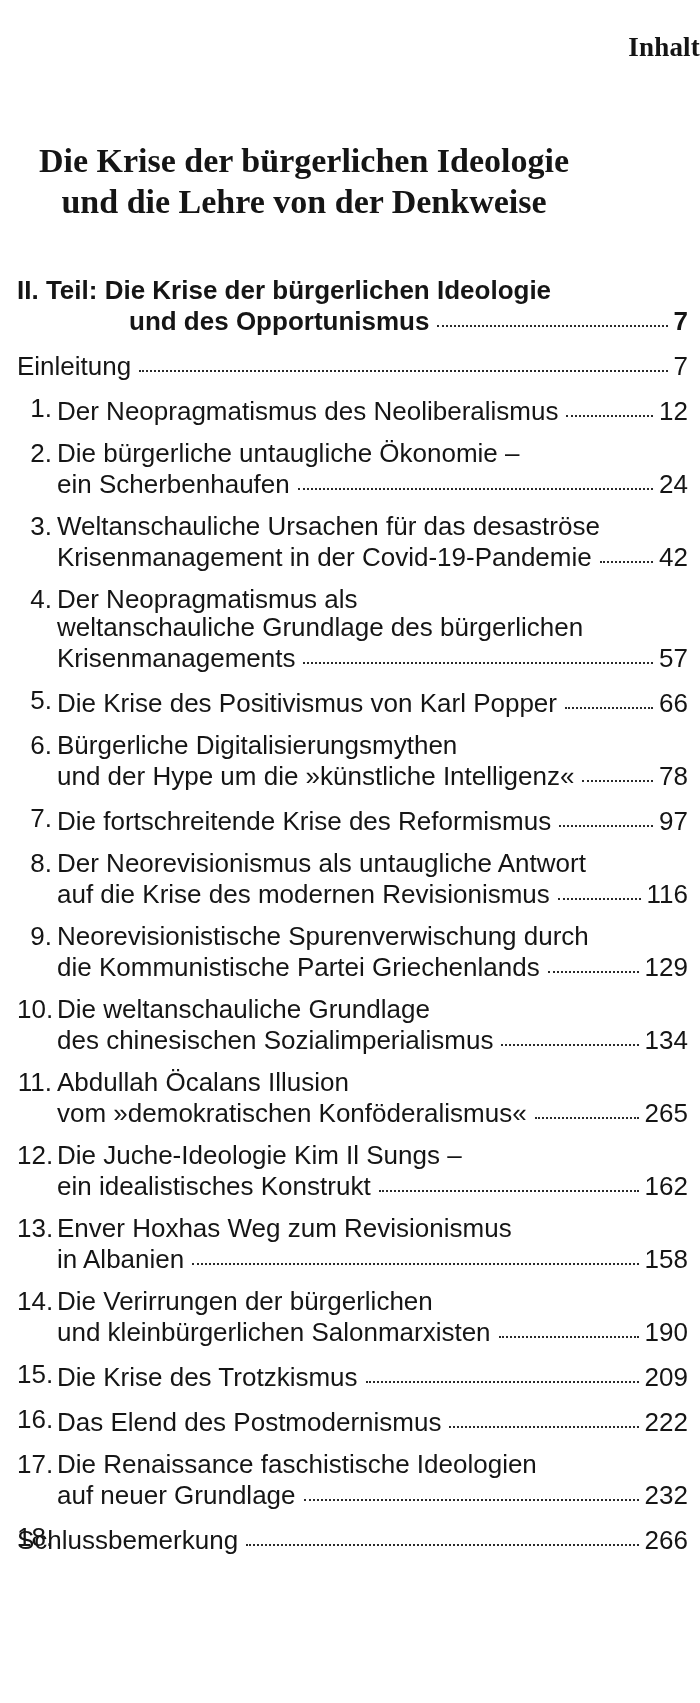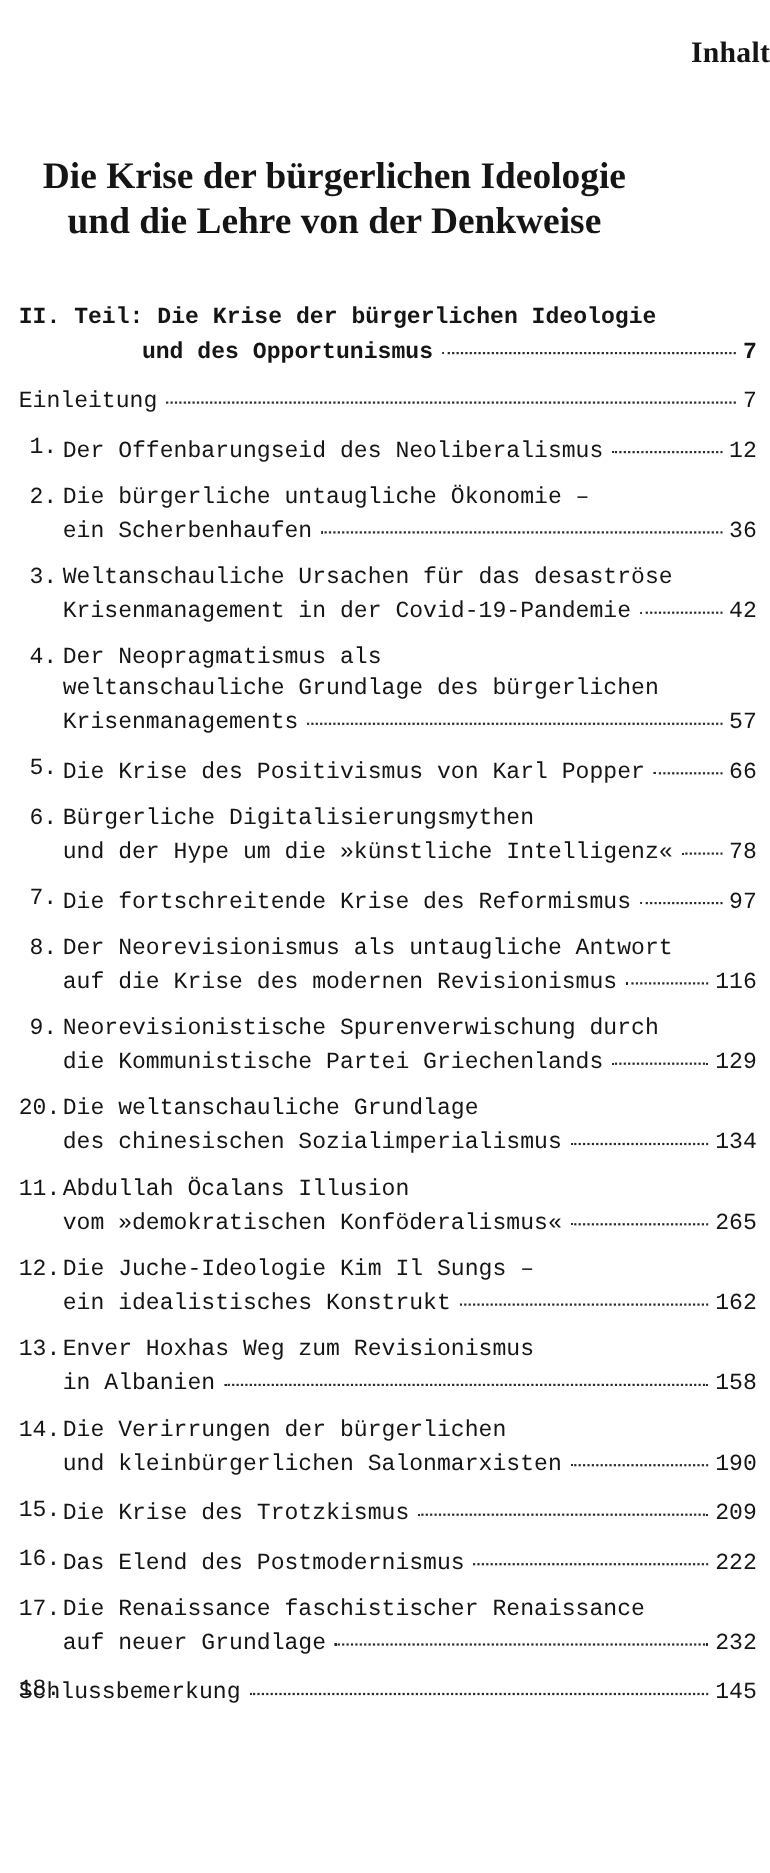--- a/index.html
+++ b/index.html
@@ -40,22 +40,22 @@
     font-family: "Liberation Serif", "DejaVu Serif", serif;
     font-weight: bold;
     font-size: 34px;
     line-height: 41px;
   }
   .toc {
     position: absolute;
     top: 276px;
     left: 17px;
     width: 671px;
-    font-family: Liberation Mono, monospace;
-    font-size: 21px;
+    font-family: Liberation Sans, sans-serif;
+    font-size: 26px;
     line-height: 28px;
   }
   .part {
     font-weight: bold;
     margin-bottom: 14px;
   }
   .part .row1 { display: block; white-space: nowrap; }
   .entry {
     margin-bottom: 14px;
     position: relative;
@@ -128,32 +128,32 @@
         <span class="txt">Einleitung</span>
         <span class="dots"></span>
         <span class="pg">7</span>
       </div>
     </div>
 
     <div id="chapters">
         <div class="entry numbered">
           <span class="num">1.</span>
           <div class="line-last">
-            <span class="txt">Der Offenbarungseid des Neoliberalismus</span>
+            <span class="txt">Der Neopragmatismus des Neoliberalismus</span>
             <span class="dots"></span>
             <span class="pg">12</span>
           </div>
         </div>
         <div class="entry numbered">
           <span class="num">2.</span>
           <span class="line">Die bürgerliche untaugliche Ökonomie –</span>
           <div class="line-last">
             <span class="txt">ein Scherbenhaufen</span>
             <span class="dots"></span>
-            <span class="pg">36</span>
+            <span class="pg">24</span>
           </div>
         </div>
         <div class="entry numbered">
           <span class="num">3.</span>
           <span class="line">Weltanschauliche Ursachen für das desaströse</span>
           <div class="line-last">
             <span class="txt">Krisenmanagement in der Covid-19-Pandemie</span>
             <span class="dots"></span>
             <span class="pg">42</span>
           </div>
@@ -205,21 +205,21 @@
         <div class="entry numbered">
           <span class="num">9.</span>
           <span class="line">Neorevisionistische Spurenverwischung durch</span>
           <div class="line-last">
             <span class="txt">die Kommunistische Partei Griechenlands</span>
             <span class="dots"></span>
             <span class="pg">129</span>
           </div>
         </div>
         <div class="entry numbered">
-          <span class="num">20.</span>
+          <span class="num">10.</span>
           <span class="line">Die weltanschauliche Grundlage</span>
           <div class="line-last">
             <span class="txt">des chinesischen Sozialimperialismus</span>
             <span class="dots"></span>
             <span class="pg">134</span>
           </div>
         </div>
         <div class="entry numbered">
           <span class="num">11.</span>
           <span class="line">Abdullah Öcalans Illusion</span>
@@ -267,33 +267,33 @@
         <div class="entry numbered">
           <span class="num">16.</span>
           <div class="line-last">
             <span class="txt">Das Elend des Postmodernismus</span>
             <span class="dots"></span>
             <span class="pg">222</span>
           </div>
         </div>
         <div class="entry numbered">
           <span class="num">17.</span>
-          <span class="line">Die Renaissance faschistischer Renaissance</span>
+          <span class="line">Die Renaissance faschistische Ideologien</span>
           <div class="line-last">
             <span class="txt">auf neuer Grundlage</span>
             <span class="dots"></span>
             <span class="pg">232</span>
           </div>
         </div>
         <div class="entry numbered">
           <span class="num">18.</span>
         </div>
       </div>
 
     <div class="entry plain">
       <div class="line-last">
         <span class="txt">Schlussbemerkung</span>
         <span class="dots"></span>
-        <span class="pg">145</span>
+        <span class="pg">266</span>
       </div>
     </div>
   </div>
 </div>
 
 </body></html>

